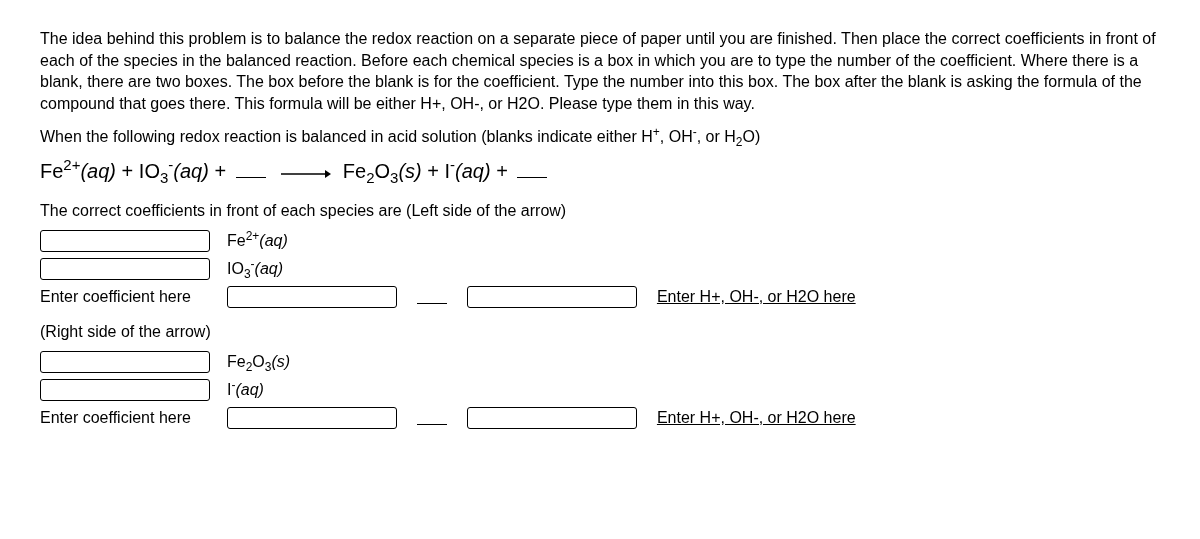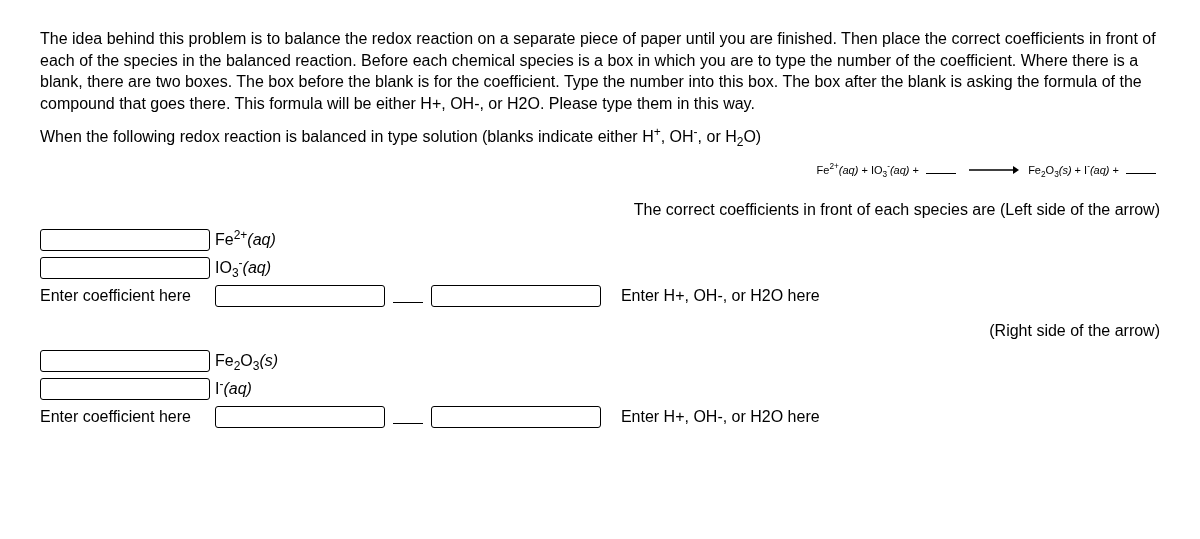--- a/index.html
+++ b/index.html
@@ -13,34 +13,32 @@
       color: #000;
       background: #fff;
       padding: 28px 40px;
       width: 1200px;
     }
     .paragraph {
       line-height: 1.35;
       margin-bottom: 12px;
     }
     .equation-line {
-      margin-bottom: 24px;
-      font-size: 11px;
-      text-align: right;
+      margin-bottom: 18px;
+      font-size: 20px;
     }
     .section-heading {
       margin-bottom: 10px;
       margin-top: 14px;
-      text-align: right;
     }
     .row {
       display: flex;
       align-items: center;
       margin-bottom: 6px;
-      gap: 4px;
+      gap: 16px;
     }
     input[type="text"] {
       height: 22px;
       border: 1px solid #000;
       border-radius: 3px;
       padding: 1px 4px;
       font-size: 14px;
       font-family: inherit;
     }
     .coef-input {
@@ -75,30 +73,31 @@
       vertical-align: sub;
       line-height: 0;
     }
     .italic {
       font-style: italic;
     }
     .species-label {
       margin-left: 1px;
     }
     .hint-after {
-      margin-left: 16px;
+      margin-left: 4px;
+      text-decoration: underline;
     }
   </style>
 </head>
 <body>
 
 <p class="paragraph">The idea behind this problem is to balance the redox reaction on a separate piece of paper until you are finished. Then place the correct coefficients in front of each of the species in the balanced reaction. Before each chemical species is a box in which you are to type the number of the coefficient. Where there is a blank, there are two boxes. The box before the blank is for the coefficient. Type the number into this box. The box after the blank is asking the formula of the compound that goes there. This formula will be either H+, OH-, or H2O. Please type them in this way.</p>
 
 <p class="paragraph">
-  <span>When the following redox reaction is balanced in type solution (blanks indicate either H</span><sup>+</sup><span>, OH</span><sup>-</sup><span>, or H</span><sub>2</sub><span>O)</span>
+  <span>When the following redox reaction is balanced in acid solution (blanks indicate either H</span><sup>+</sup><span>, OH</span><sup>-</sup><span>, or H</span><sub>2</sub><span>O)</span>
 </p>
 
 <p class="equation-line">
   <span>Fe</span><sup>2+</sup><span class="italic">(aq)</span><span> + IO</span><sub>3</sub><sup>-</sup><span class="italic">(aq)</span><span> + </span><span class="blank-line"></span>
   <span class="arrow">
     <svg width="50" height="10" viewBox="0 0 50 10">
         <line x1="0" y1="5" x2="44" y2="5" stroke="#000" stroke-width="1.5"></line>
         <polygon points="44,1 50,5 44,9" fill="#000"></polygon>
       </svg>
   </span>

